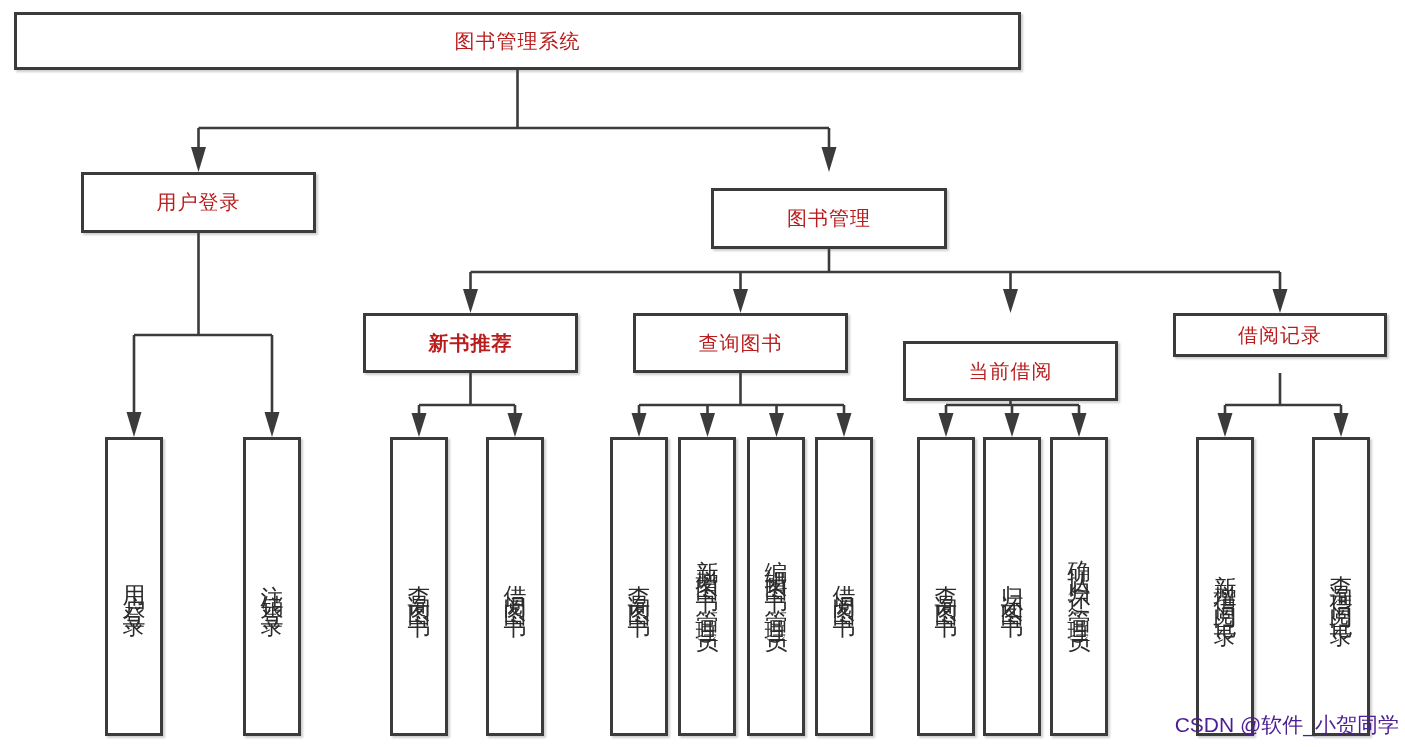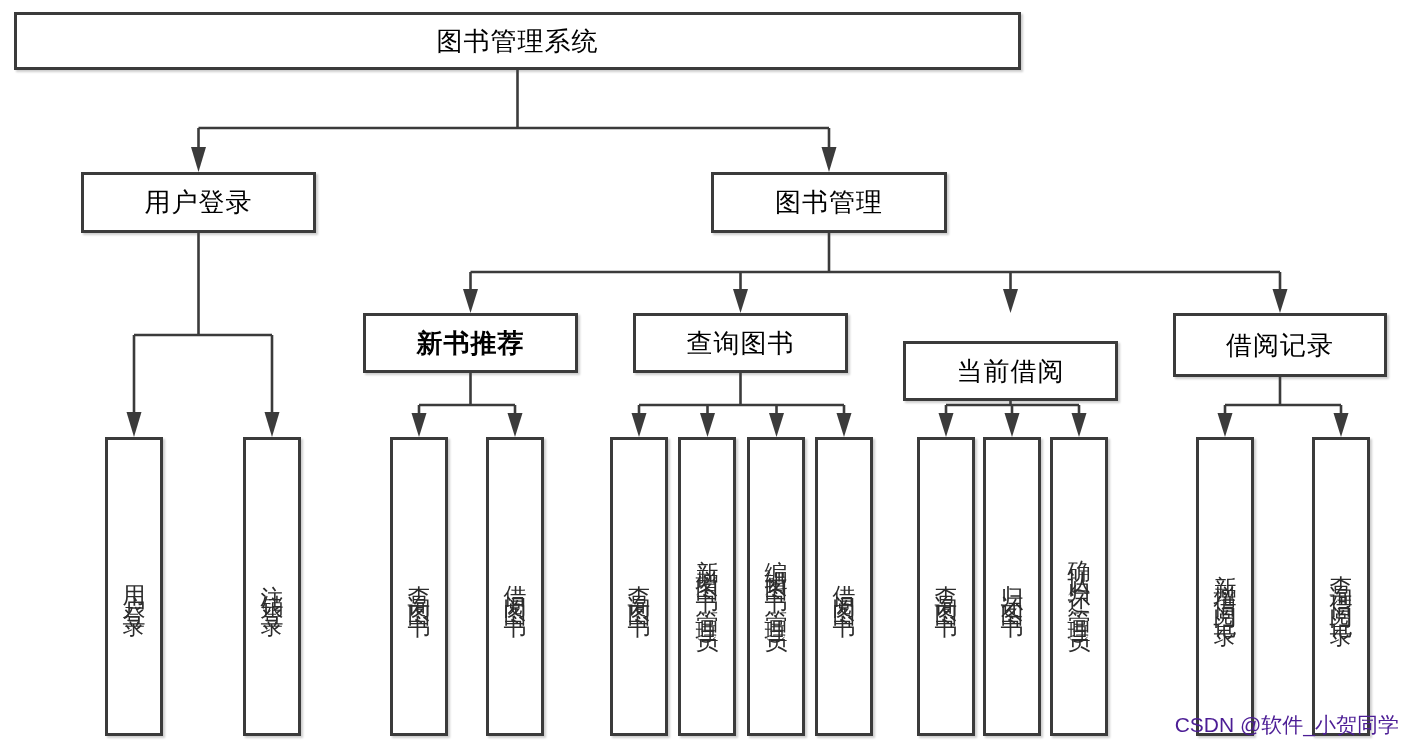--- a/index.html
+++ b/index.html
@@ -22,22 +22,22 @@
     box-sizing: border-box;
     border: 3px solid #3b3b3b;
     background: #ffffff;
     box-shadow: 2px 2px 2px rgba(80,80,80,0.28);
     display: flex;
     align-items: center;
     justify-content: center;
     z-index: 2;
   }
   .box .label {
-    color: #000000;
-    font-size: 26px;
+    color: #b91c1c;
+    font-size: 20px;
     letter-spacing: 1px;
     white-space: nowrap;
   }
   .vbox {
     position: absolute;
     box-sizing: border-box;
     border: 3px solid #3b3b3b;
     background: #ffffff;
     box-shadow: 2px 2px 2px rgba(80,80,80,0.28);
     display: flex;
@@ -145,34 +145,34 @@
     </g>
   </svg>
 
   <div class="box" style="left:14px; top:12px; width:1007px; height:58px;">
     <span class="label">图书管理系统</span>
   </div>
 
   <div class="box" style="left:81px; top:172px; width:235px; height:61px;">
     <span class="label">用户登录</span>
   </div>
-  <div class="box" style="left:711px; top:172px; width:236px; height:61px;">
+  <div class="box" style="left:711px; top:188px; width:236px; height:61px;">
     <span class="label">图书管理</span>
   </div>
 
   <div class="box" style="left:363px; top:313px; width:215px; height:60px;font-weight:bold;">
     <span class="label">新书推荐</span>
   </div>
   <div class="box" style="left:633px; top:313px; width:215px; height:60px;">
     <span class="label">查询图书</span>
   </div>
   <div class="box" style="left:903px; top:313px; width:215px; height:60px;margin-top:28px;">
     <span class="label">当前借阅</span>
   </div>
-  <div class="box" style="left:1173px; top:313px; width:214px; height:64px;">
+  <div class="box" style="left:1173px; top:313px; width:214px; height:44px;">
     <span class="label">借阅记录</span>
   </div>
 
   <div class="vbox" style="left:105px;">
     <span class="label">用户登录</span>
   </div>
   <div class="vbox" style="left:243px;">
     <span class="label">注销登录</span>
   </div>
 

